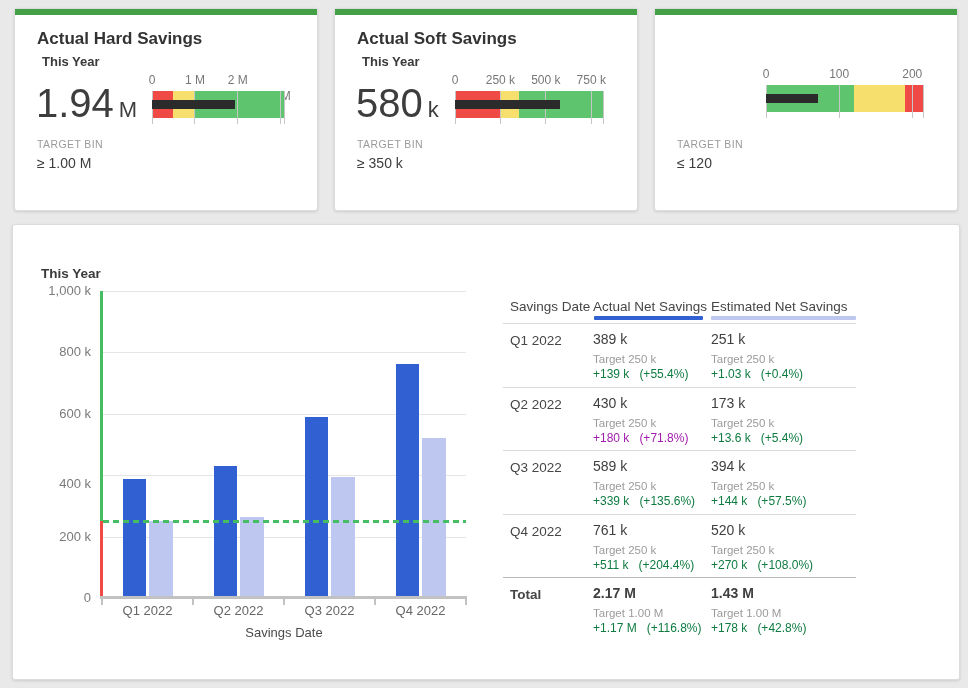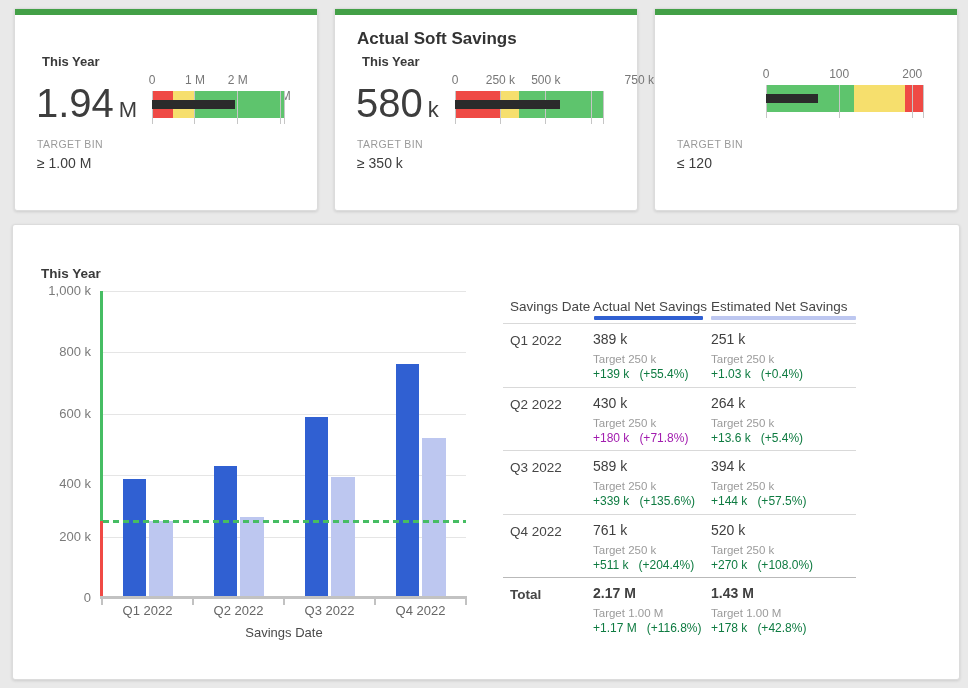--- a/index.html
+++ b/index.html
@@ -55,20 +55,21 @@
   .td-delta .pct{margin-left:10px;}
   .t-row.total .td-value,.t-row.total .td-date{font-weight:700;}
 </style>
 </head>
 <body>
 
 <div class="dashboard">
 
   <div class="card kpi" id="kpi-0">
     <div class="accent"></div>
+    <div class="kpi-title">Actual Hard Savings</div>
     <div class="kpi-subtitle">This Year</div>
     <div class="kpi-value"><span class="num">1.94</span><span class="unit">M</span></div>
     <div class="bullet">
         <div class="b-ticks">
           <span class="b-tick-label" style="left: 0%;">0</span>
           <span class="b-tick-label" style="left: 32.2581%;">1 M</span>
           <span class="b-tick-label" style="left: 64.5161%;">2 M</span>
           <span class="b-tick-label" style="left: 96.7742%; margin-top: 16px;">3 M</span>
         </div>
         <div class="b-band">
@@ -90,21 +91,21 @@
   <div class="card kpi" id="kpi-1">
     <div class="accent"></div>
     <div class="kpi-title">Actual Soft Savings</div>
     <div class="kpi-subtitle">This Year</div>
     <div class="kpi-value"><span class="num">580</span><span class="unit">k</span></div>
     <div class="bullet">
         <div class="b-ticks">
           <span class="b-tick-label" style="left: 0%;">0</span>
           <span class="b-tick-label" style="left: 30.4878%;">250 k</span>
           <span class="b-tick-label" style="left: 60.9756%;">500 k</span>
-          <span class="b-tick-label" style="left: 91.4634%; margin-left: 48px;">750 k</span>
+          <span class="b-tick-label" style="left: 91.4634%;">750 k</span>
         </div>
         <div class="b-band">
           <div class="b-seg" style="left: 0%; width: 30.4878%; background: rgb(239, 74, 69);"></div>
           <div class="b-seg" style="left: 30.4878%; width: 12.1951%; background: rgb(246, 223, 109);"></div>
           <div class="b-seg" style="left: 42.6829%; width: 57.3171%; background: rgb(94, 196, 109);"></div>
           <div class="b-tickline" style="left: calc(0% - 0.5px);"></div>
           <div class="b-tickline" style="left: calc(30.4878% - 0.5px);"></div>
           <div class="b-tickline" style="left: calc(60.9756% - 0.5px);"></div>
           <div class="b-tickline" style="left: calc(91.4634% - 0.5px);"></div>
           <div class="b-tickline" style="left: calc(100% - 1px);"></div>
@@ -198,21 +199,21 @@
           </div>
         </div>
         <div class="t-row" style="top: 91.5px;">
           <div class="td-date">Q2 2022</div>
           <div class="td-group c2">
             <div class="td-value">430 k</div>
             <div class="td-target" style="color: rgb(155, 155, 155);">Target 250 k</div>
             <div class="td-delta" style="color: #a21caf; text-align: center;"><span>+180 k</span><span class="pct">(+71.8%)</span></div>
           </div>
           <div class="td-group c3">
-            <div class="td-value">264 k</div>
+            <div class="td-value">173 k</div>
             <div class="td-target" style="color: rgb(155, 155, 155);">Target 250 k</div>
             <div class="td-delta" style="color: rgb(14, 123, 65);"><span>+13.6 k</span><span class="pct">(+5.4%)</span></div>
           </div>
         </div>
         <div class="t-row" style="top: 155px;">
           <div class="td-date">Q3 2022</div>
           <div class="td-group c2">
             <div class="td-value">589 k</div>
             <div class="td-target" style="color: rgb(155, 155, 155);">Target 250 k</div>
             <div class="td-delta" style="color: rgb(14, 123, 65);"><span>+339 k</span><span class="pct">(+135.6%)</span></div>

